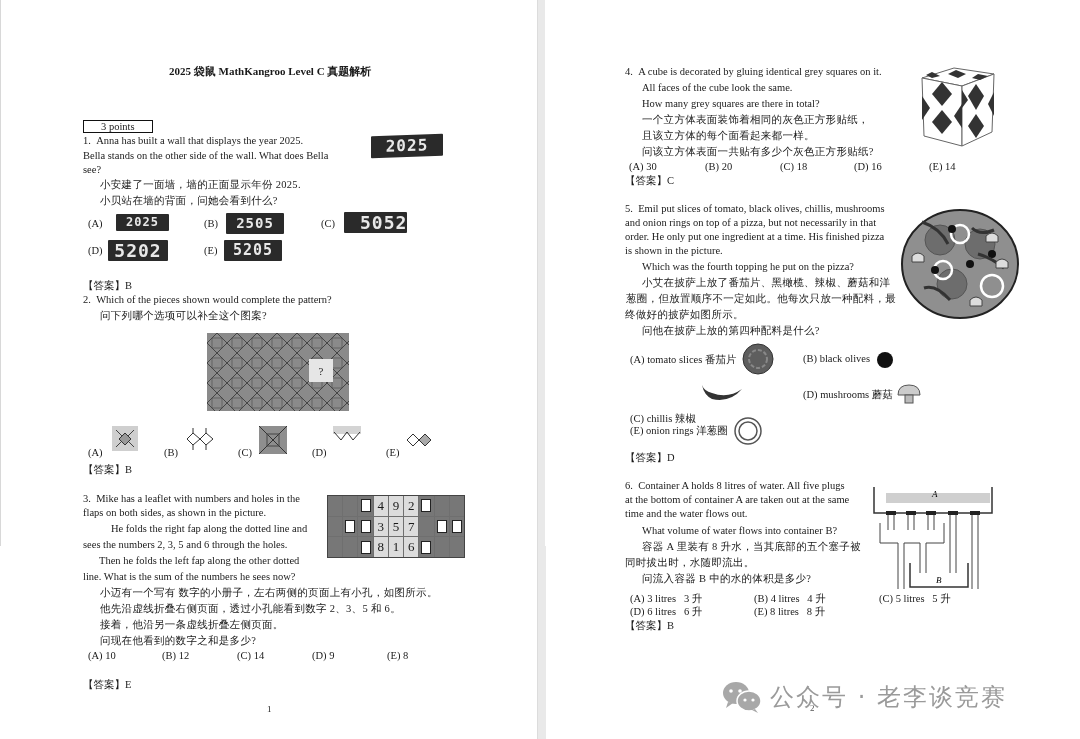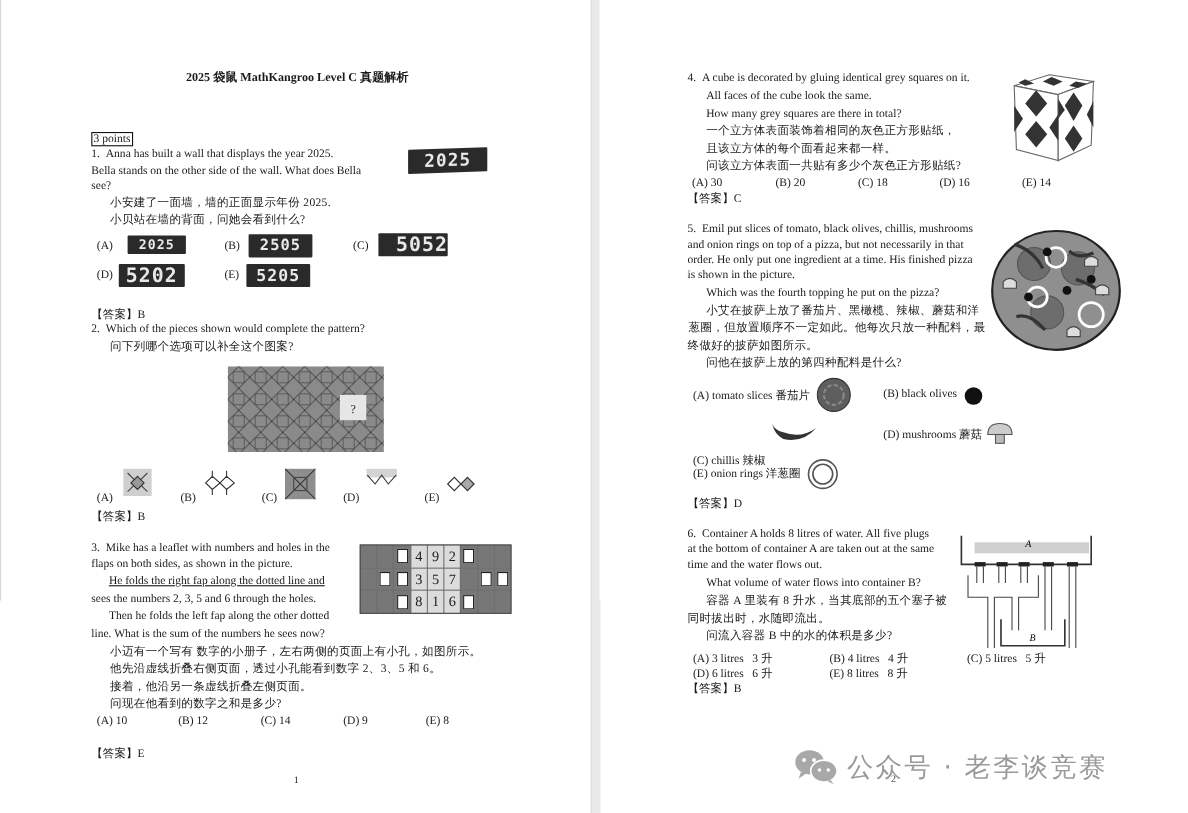--- a/index.html
+++ b/index.html
@@ -5,21 +5,21 @@
   html, body { margin:0; padding:0; }
   body { width:1080px; height:739px; overflow:hidden; background:#ffffff; position:relative;
          font-family:"Liberation Serif", "DejaVu Serif", serif; color:#1a1a1a; }
   .page { position:absolute; top:0; height:546px; background:#ffffff; }
   #page1 { left:0; width:537px; border-left:1px solid #d8d8d8; }
   #page2 { left:545px; width:535px; }
   .gap { position:absolute; left:537px; top:0; width:8px; height:739px; background:#e9e9e9; border-left:1px solid #dcdcdc; }
   .t { position:absolute; font-size:10.5px; line-height:14px; white-space:nowrap; }
   .cn { font-size:10.5px; letter-spacing:0.3px; }
   .title { font-weight:bold; font-size:11px; }
-  .pts { border:1px solid #111; padding:0 1px; line-height:12px; }
+  .pts { border:1px solid #111; padding:0 17px; line-height:12px; }
   .ans { position:absolute; font-size:10.5px; }
   .opt { position:absolute; font-size:10.5px; white-space:nowrap; }
   .digits { position:absolute; background:#2a2a2a; color:#e8e8e8; font-family:"DejaVu Sans Mono", monospace;
             font-weight:bold; letter-spacing:1px; text-align:center; border-radius:1px; }
   .pageno { position:absolute; font-size:9px; }
   .watermark { position:absolute; left:722px; top:680px; color:#9a9a9a; font-family:"DejaVu Sans", sans-serif;
                font-size:24px; letter-spacing:2px; white-space:nowrap; display:flex; align-items:center; gap:8px; }
 </style>
 </head>
 <body>
@@ -95,21 +95,21 @@
         <path d="M2 8 L8 2 L14 8 L8 14Z" fill="none" stroke="#333"></path>
         <path d="M14 8 L20 2 L26 8 L20 14Z" fill="#aaa" stroke="#333"></path>
       </svg>
 
     <div class="ans" style="left:82px; top:463px;"><span>【答案】</span><span>B</span></div>
   </div>
 
   <div>
     <div class="t" style="left:82px; top:492px;"><span>3.</span>&nbsp;&nbsp;<span>Mike has a leaflet with numbers and holes in the</span></div>
     <div class="t" style="left:82px; top:506px;">flaps on both sides, as shown in the picture.</div>
-    <div class="t" style="left:98px; top:522px;text-decoration:underline;">He folds the right fap along the dotted line and</div>
+    <div class="t" style="left:110px; top:522px;">He folds the right fap along the dotted line and</div>
     <div class="t" style="left:82px; top:538px;">sees the numbers 2, 3, 5 and 6 through the holes.</div>
     <div class="t" style="left:98px; top:554px;">Then he folds the left fap along the other dotted</div>
     <div class="t" style="left:82px; top:570px;">line. What is the sum of the numbers he sees now?</div>
 
     <div style="position:absolute; left:326px; top:495px; width:136px; height:61px; background:#6f6f6f; display:grid; grid-template-columns:repeat(9, 1fr); grid-template-rows:repeat(3,1fr); gap:1px; border:1px solid #444;">
       <div style="background:#777"></div>
         <div style="background:#777"></div>
         <div style="background:#777; display:flex; align-items:center; justify-content:center;">
           <span style="width:8px;height:11px;background:#fff;border:1px solid #222;"></span>
         </div>

